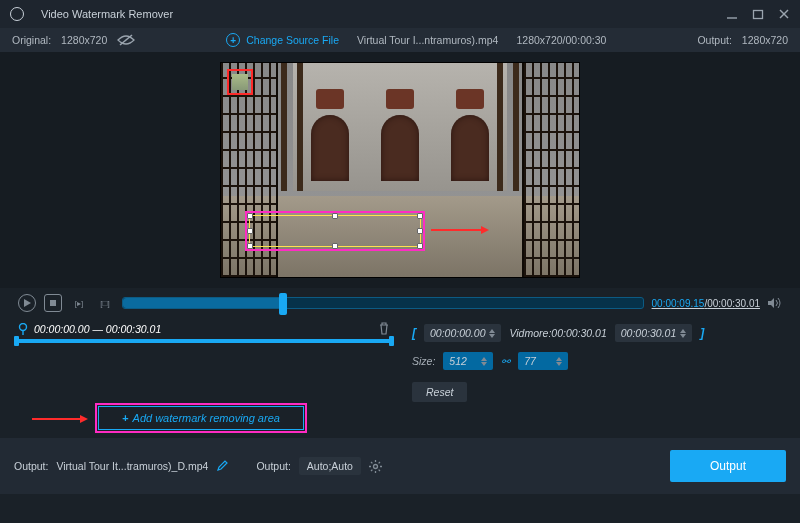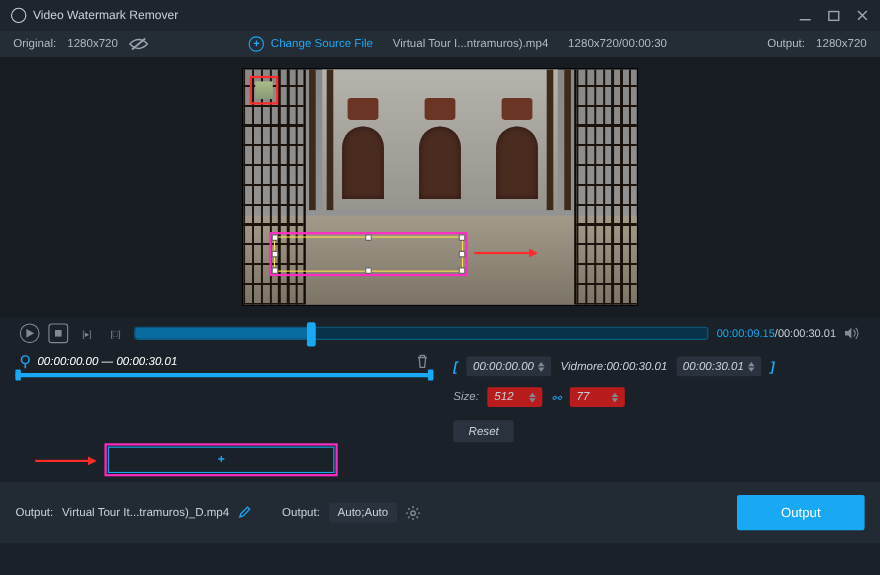--- a/index.html
+++ b/index.html
@@ -1,18 +1,18 @@
 <!DOCTYPE html>
 <html><head>
 <meta charset="utf-8">
 <style>
   * { box-sizing: border-box; margin: 0; padding: 0; font-family: "Segoe UI", Arial, sans-serif; }
   body { background: #1a2128; color: #c8d0d8; font-size: 11px; width: 800px; height: 523px; overflow: hidden; position: relative; }
   .titlebar { height: 28px; background: #1e252e; display: flex; align-items: center; padding: 0 10px; justify-content: space-between; }
-  .titlebar-left { display: flex; align-items: center; gap: 6px; }
+  .titlebar-left { display: flex; align-items: center; gap: 17px; }
   .titlebar-right { display: flex; gap: 14px; }
   .logo-circle { width: 14px; height: 14px; border: 1.5px solid #c8d0d8; border-radius: 50%; display: inline-block; position: relative; }
   .win-btn { cursor: pointer; }
   .subbar { height: 24px; background: #242c36; display: flex; align-items: center; justify-content: center; padding: 0 12px; font-size: 10.5px; color: #b0b8c0; }
   .subbar-left, .subbar-center, .subbar-right { display: flex; align-items: center; gap: 10px; }
   .subbar-center { flex:1; justify-content:center; gap: 18px;}
   .plus-icon-circ { width: 14px; height: 14px; border: 1.5px solid #19a9f4; border-radius: 50%; color: #19a9f4; display: flex; align-items: center; justify-content: center; font-size: 10px; font-weight: bold; }
   .change-src { color:#19a9f4; cursor:pointer; display:flex; align-items:center; gap:6px;}
   .eye-icon svg { display:block; }
 
@@ -42,21 +42,21 @@
   .sel-yellow .h6{left:-3px;bottom:-3px;} .sel-yellow .h7{left:calc(50% - 3px);bottom:-3px;} .sel-yellow .h8{right:-3px;bottom:-3px;}
   .red-arrow { position:absolute; top:166px; left:210px; width:56px; height:2px; background:#ff2b2b;}
   .red-arrow::after{content:"";position:absolute;right:-2px;top:-3px;border-left:8px solid #ff2b2b;border-top:4px solid transparent;border-bottom:4px solid transparent;}
 
   .player-row { height: 30px; display:flex; align-items:center; gap:8px; padding: 0 18px; background:#1a2128; }
   .pbtn { width:18px; height:18px; border:1.2px solid #808a94; border-radius:3px; display:flex; align-items:center; justify-content:center; cursor:pointer; color:#808a94; font-size:8px;}
   .pbtn.round { border-radius:50%; }
   .seekbar { flex:1; height:12px; background:#06324a; border-radius:3px; position:relative; border:1px solid #0c5b84; cursor:pointer;}
   .seekbar .progress { position:absolute; left:0; top:0; bottom:0; width:30%; background:#0a6b9f; border-radius:3px 0 0 3px;}
   .seekbar .thumb { position:absolute; left:30%; top:-5px; width:8px; height:22px; background:#19a9f4; border-radius:2px;}
-  .time-txt { font-size:10px; }
+  .time-txt { font-size:10px;text-decoration:underline; }
   .time-txt .cur { color:#19a9f4; }
   .vol { width:14px; }
 
   .mid { display:flex; height:120px; background:#1a2128; padding: 4px 14px 0 14px; gap:18px;font-style:italic;}
   .mid-left { width:380px; position:relative;}
   .seg-title { display:flex; align-items:center; gap:6px; color:#fff; font-size:10.5px; padding:0 4px;}
   .seg-title .trash { margin-left:auto; color:#808a94; cursor:pointer;}
   .range-bar { margin-top:4px; height:4px; background:#19a9f4; border-radius:2px; position:relative;}
   .range-bar .rs, .range-bar .re { position:absolute; top:-3px; width:5px; height:10px; background:#19a9f4; border-radius:1px;}
   .range-bar .rs{left:0;} .range-bar .re{right:0;}
@@ -66,21 +66,21 @@
   .red-arrow2::after{content:"";position:absolute;right:-2px;top:-3px;border-left:8px solid #ff2b2b;border-top:4px solid transparent;border-bottom:4px solid transparent;}
 
   .mid-right { flex:1; padding-top:2px; }
   .prop-row { display:flex; align-items:center; gap:8px; margin-bottom:10px; font-size:10.5px;}
   .prop-row label { color:#a8b0b8; }
   .bracket { color:#19a9f4; font-size:12px; font-weight:bold;}
   .tc-box { background:#2a333d; padding:3px 6px; border-radius:2px; display:flex; align-items:center; gap:4px;}
   .spin { display:inline-flex; flex-direction:column; gap:1px; cursor:pointer;}
   .spin .up,.spin .dn{width:0;height:0;border-left:3px solid transparent;border-right:3px solid transparent;}
   .spin .up{border-bottom:4px solid #808a94;} .spin .dn{border-top:4px solid #808a94;}
-  .num-box { background:#b91c1c; width:50px; padding:3px 6px; border-radius:2px; display:flex; align-items:center; justify-content:space-between;}
+  .num-box { background:#0369a1; width:50px; padding:3px 6px; border-radius:2px; display:flex; align-items:center; justify-content:space-between;}
   .link-ic { color:#19a9f4; cursor:pointer;}
   .reset-btn { background:#2a333d; padding:4px 14px; border-radius:2px; cursor:pointer; display:inline-block; margin-top:2px;}
 
   .bottom { background:#222a34; height:56px; padding:4px 14px; display:flex; flex-direction:column; justify-content:center; gap:6px; position:relative;}
   .brow { display:flex; align-items:center; gap:8px; font-size:10.5px;}
   .txt-field { background:#2a333d; padding:3px 8px; border-radius:2px;}
   .edit-ic { color:#19a9f4; cursor:pointer;}
   .dd { background:#2a333d; padding:3px 6px; display:flex; align-items:center; gap:8px; cursor:pointer;}
   .export-btn { position:absolute; right:14px; top:12px; width:116px; height:32px; background:#19a9f4; color:#fff; display:flex; align-items:center; justify-content:center; font-size:12px; border-radius:2px; cursor:pointer;}
   .gear, .folder { color:#808a94; cursor:pointer;}
@@ -216,20 +216,21 @@
     </div>
     <div class="range-bar">
         <span class="rs"></span>
         <span class="re"></span>
       </div>
 
     <div class="red-arrow2"></div>
     <div class="add-btn-hl"></div>
     <div class="add-btn">
       <span style="font-weight:bold;">+</span>
+      <span>Add watermark removing area</span>
     </div>
   </div>
 
   <div class="mid-right">
     <div class="prop-row">
       <span class="bracket">[</span>
       <span class="tc-box">
           <span>00:00:00.00</span>
           <span class="spin">
             <span class="up"></span>

